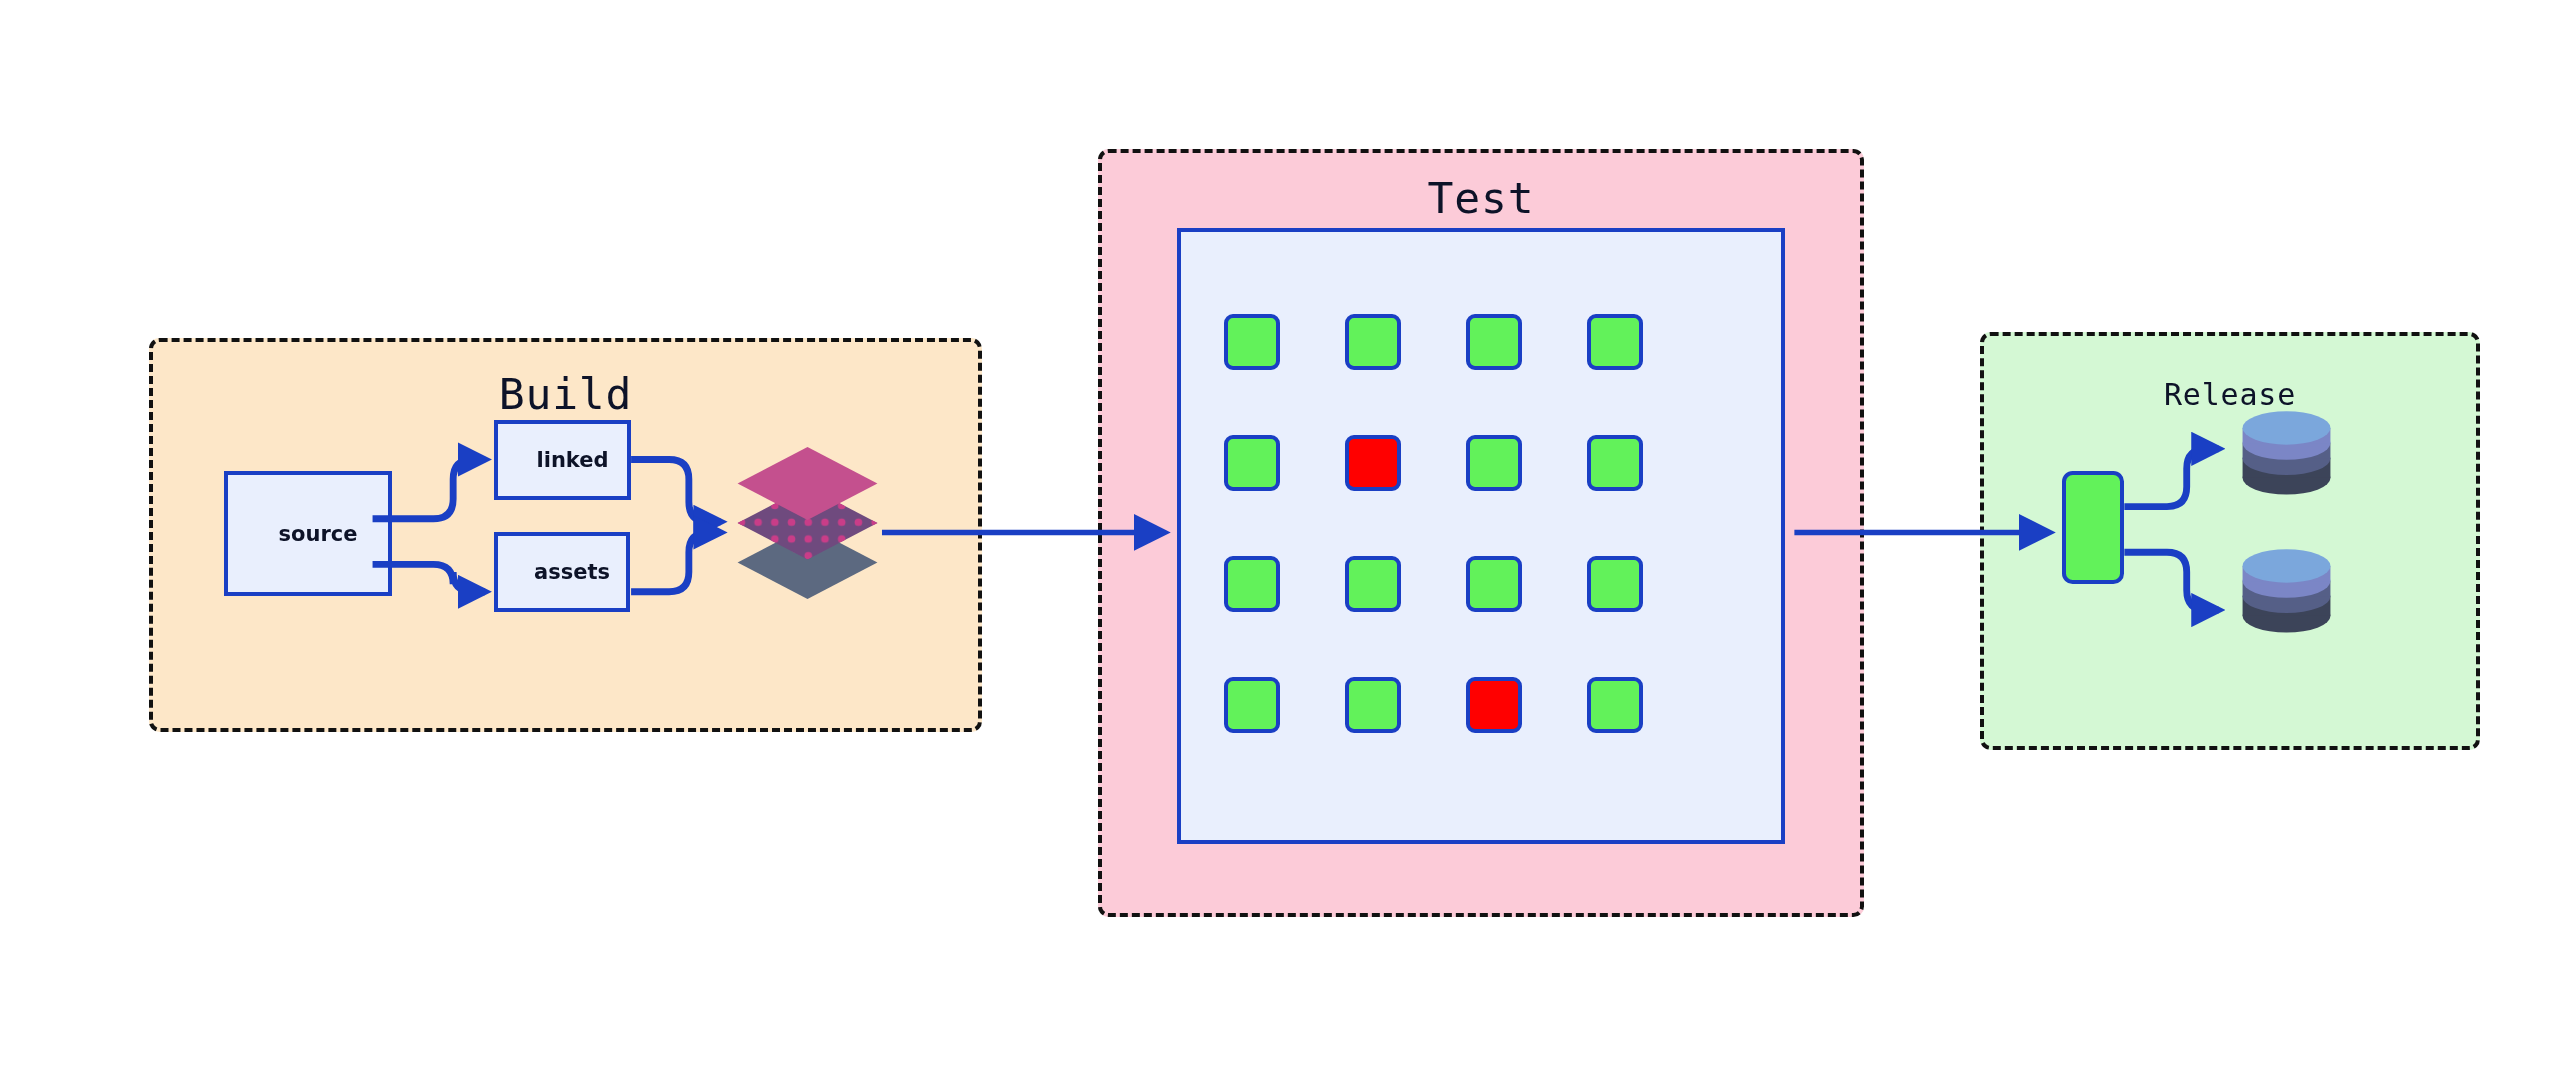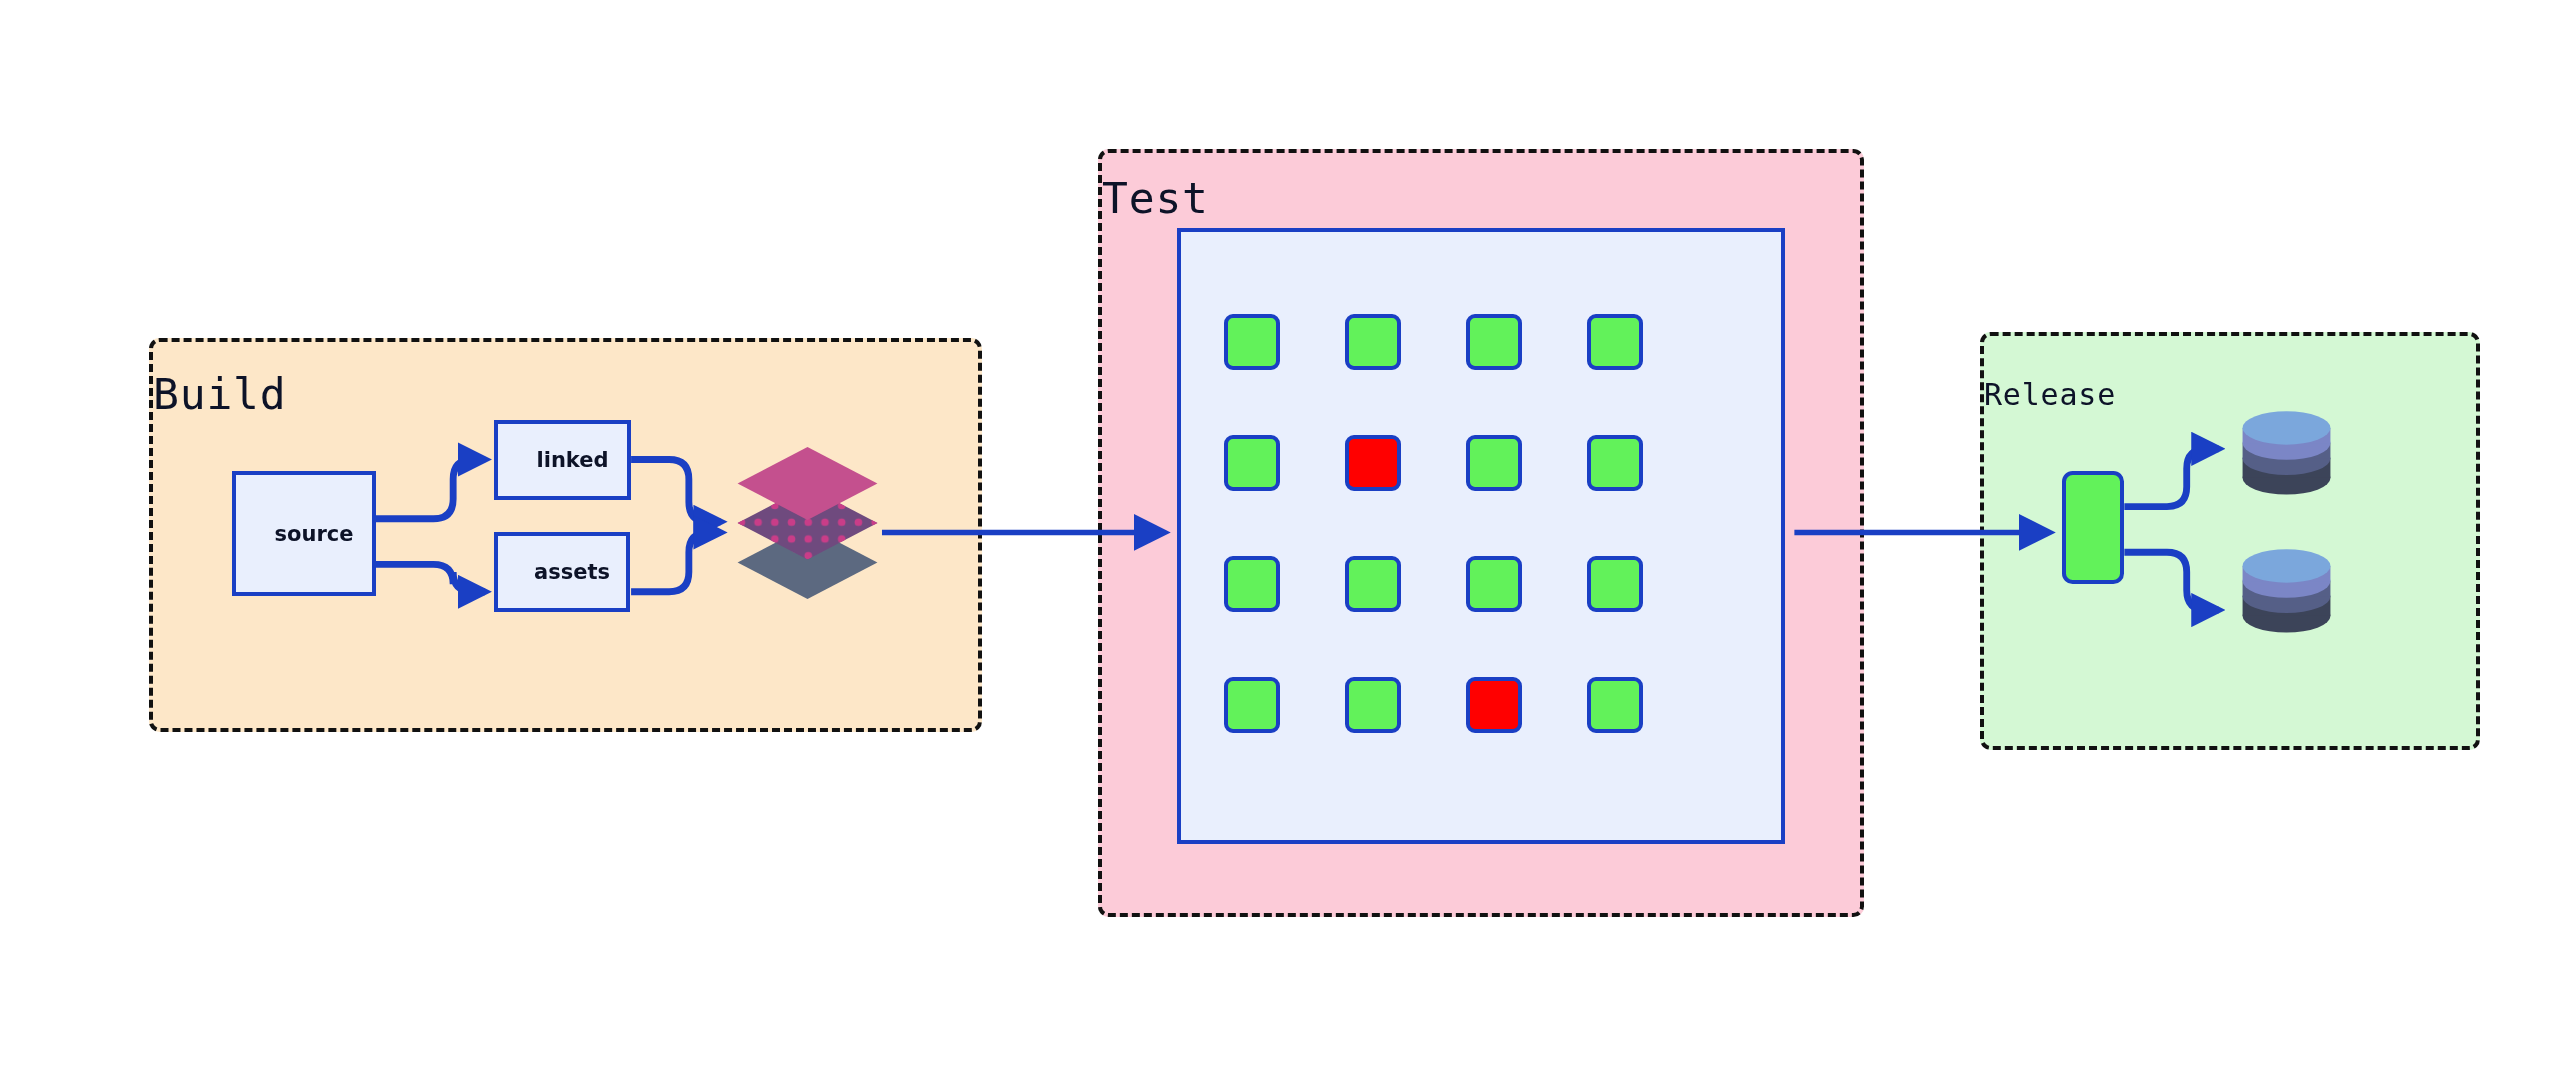--- a/index.html
+++ b/index.html
@@ -22,20 +22,21 @@
   .stage {
     position: absolute;
     border: 4.6px dashed #111111;
     border-radius: 10.6px;
     box-sizing: border-box;
   }
   .stage-title {
     position: absolute;
     left: 0;
     right: 0;
+    text-align: center;
     font-family: "DejaVu Sans Mono", monospace;
     font-weight: 400;
     color: #0d1328;
     letter-spacing: 0.8px;
     white-space: nowrap;
   }
   #stage-build {
     left: 149px;
     top: 338px;
     width: 833px;
@@ -79,23 +80,23 @@
     display: flex;
     align-items: center;
     justify-content: center;
     font-family: "DejaVu Sans", sans-serif;
     font-weight: bold;
     font-size: 21px;
     color: #0d1328;
     padding-left: 20px;
   }
   #node-source {
-    left: 232px;
+    left: 224px;
     top: 471px;
-    width: 144px;
+    width: 168px;
     height: 125px;
   }
   #node-linked {
     left: 494px;
     top: 420px;
     width: 137px;
     height: 80px;
   }
   #node-assets {
     left: 494px;

